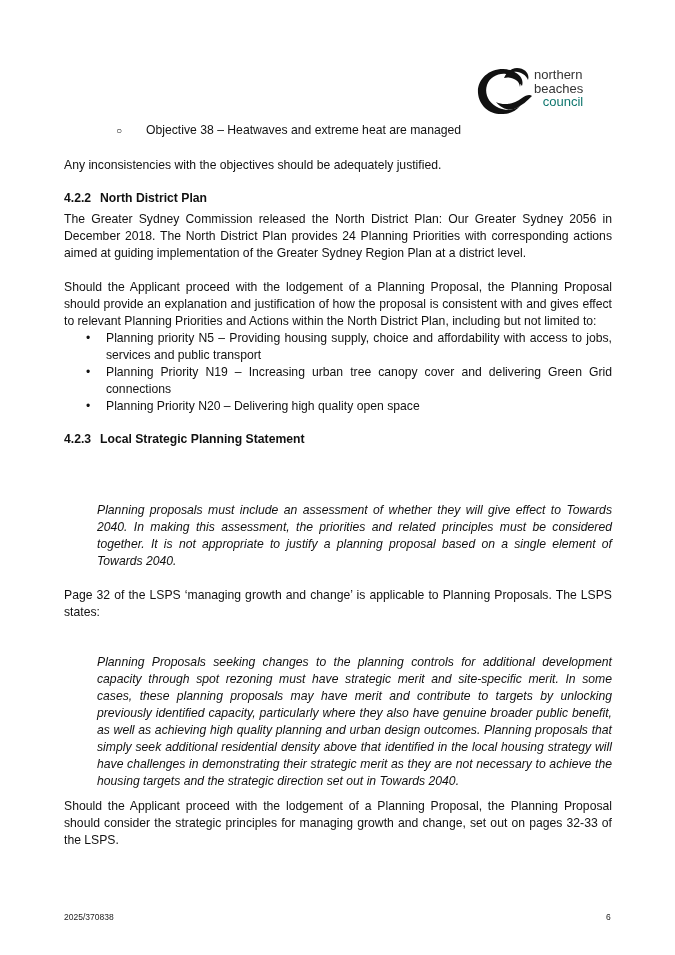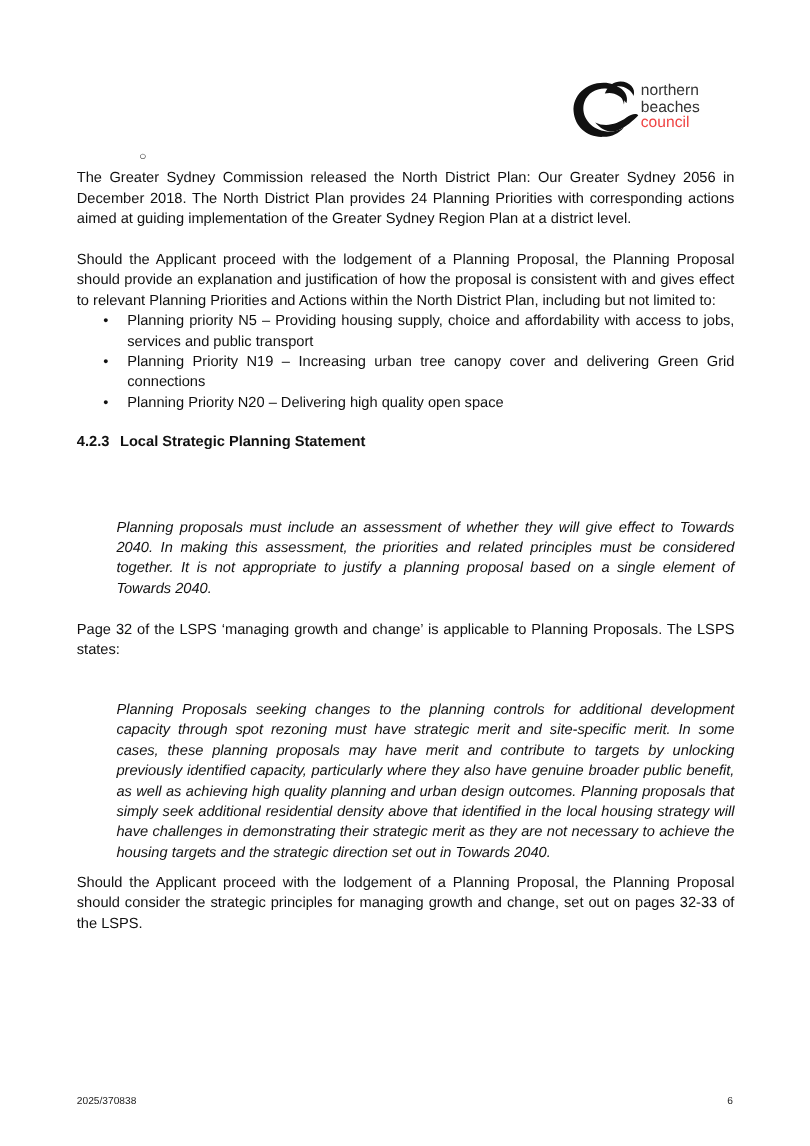--- a/index.html
+++ b/index.html
@@ -1,21 +1,21 @@
 <!DOCTYPE html>
 <html><head>
 <meta charset="utf-8">
 <style>
   html, body { margin:0; padding:0; background:#ffffff; }
   body { width:675px; height:955px; position:relative; overflow:hidden;
          font-family:"Liberation Sans", sans-serif; color:#111; font-size:12.2px; }
   .logo { position:absolute; left:474px; top:66px; width:150px; height:52px; }
   .logo svg { position:absolute; left:0; top:0; }
   .logo-text { position:absolute; left:60px; top:2px; line-height:13.5px; font-size:13px; color:#333; }
-  .logo-text div:last-child { color:#ef4444; }
+  .logo-text div:last-child { color:#0f766e;text-align:right; }
   .page { position:absolute; left:64px; top:122px; width:548px; }
   p { margin:0; line-height:17px; text-align:justify; }
   .sub { position:relative; padding-left:82px; line-height:17px; margin-bottom:18px; }
   .sub .bul { position:absolute; left:52px; top:0; font-size:10px; }
   h3 { font-size:12.2px; font-weight:bold; margin:16px 0 5px 0; line-height:16px; }
   h3 .num { display:inline-block; width:36px; }
   ul { list-style:none; margin:0 0 0 0; padding:0; }
   li { position:relative; padding-left:42px; line-height:17px; text-align:justify; }
   li .dot { position:absolute; left:22px; top:0; }
   .gap { height:17px; }
@@ -36,22 +36,27 @@
   <div class="logo-text">
     <div>northern</div>
     <div>beaches</div>
     <div>council</div>
   </div>
 </div>
 
 <div class="page">
   <div class="sub">
     <span class="bul">○</span>
+    <span>Objective 38 – Heatwaves and extreme heat are managed</span>
   </div>
+  <p>Any inconsistencies with the objectives should be adequately justified.</p>
 
+  <h3>
+    <span class="num">4.2.2</span><span>North District Plan</span>
+  </h3>
   <p>The Greater Sydney Commission released the North District Plan: Our Greater Sydney 2056 in December 2018. The North District Plan provides 24 Planning Priorities with corresponding actions aimed at guiding implementation of the Greater Sydney Region Plan at a district level.</p>
   <div class="gap"></div>
   <p>Should the Applicant proceed with the lodgement of a Planning Proposal, the Planning Proposal should provide an explanation and justification of how the proposal is consistent with and gives effect to relevant Planning Priorities and Actions within the North District Plan, including but not limited to:</p>
   <ul>
     <li><span class="dot">•</span><span>Planning priority N5 – Providing housing supply, choice and affordability with access to jobs, services and public transport</span></li>
     <li><span class="dot">•</span><span>Planning Priority N19 – Increasing urban tree canopy cover and delivering Green Grid connections</span></li>
     <li><span class="dot">•</span><span>Planning Priority N20 – Delivering high quality open space</span></li>
   </ul>
 
   <h3>

